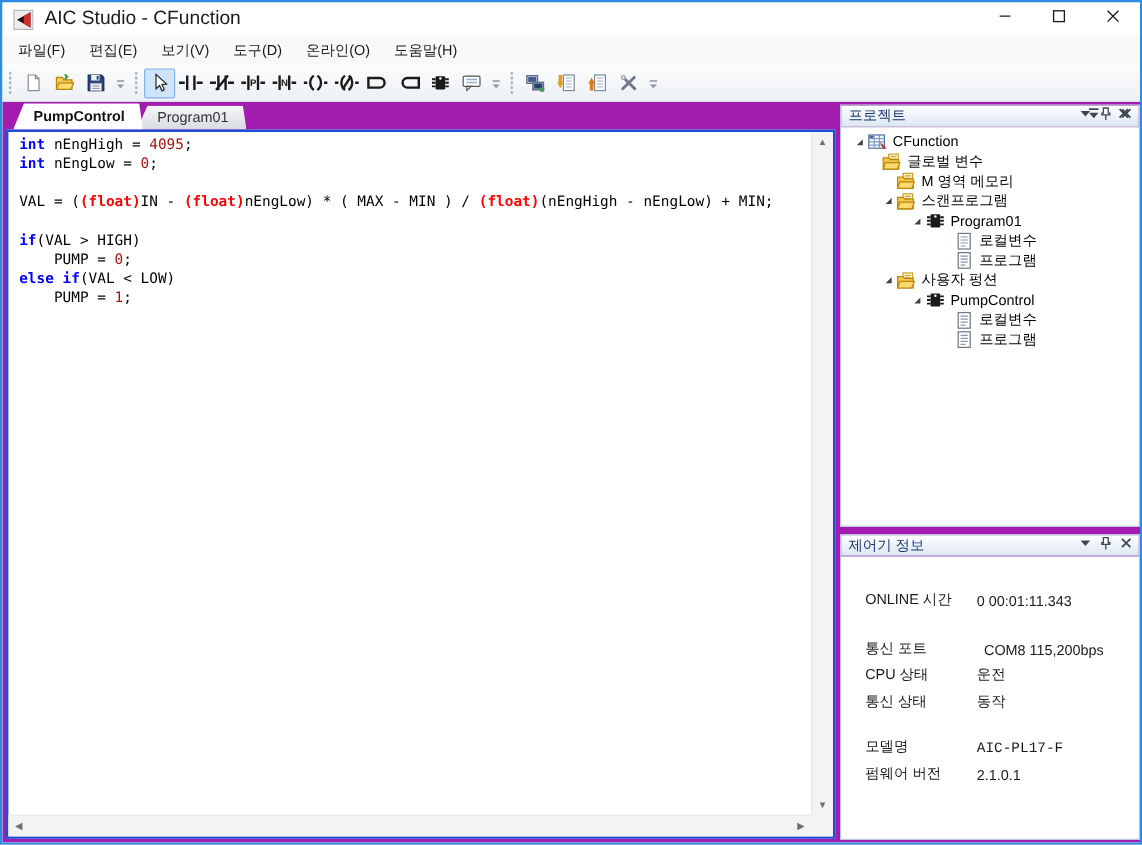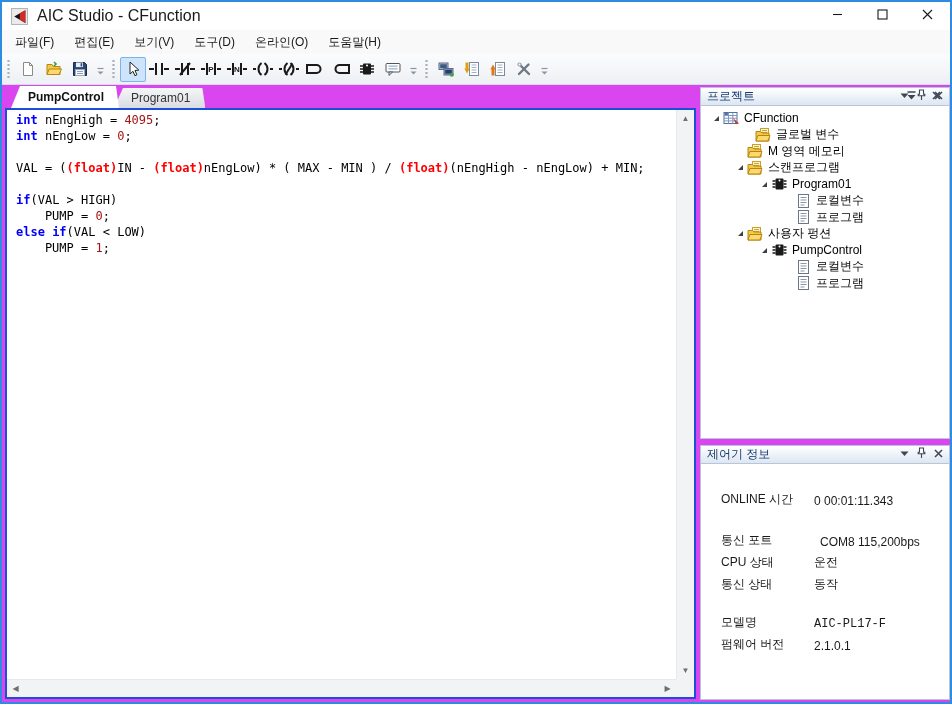--- a/index.html
+++ b/index.html
@@ -24,21 +24,21 @@
   .tb-group{display:flex;align-items:center;height:28px;padding:0 4px 0 2px;}
   .grip{width:5px;height:20px;margin-right:4px;
         background-image:radial-gradient(circle,#a6b0bd 1px,transparent 1.3px);
         background-size:5px 4px;background-position:center top;background-repeat:repeat-y;}
   .tb-btn{width:26px;height:25px;display:flex;align-items:center;justify-content:center;
           border:1px solid transparent;border-radius:2px;}
   .tb-btn.active{background:#cde4fb;border-color:#7fb2e8;}
   .tb-btn svg{display:block;}
   .tb-overflow{align-self:flex-end;margin:0 0 2px 3px;}
   
-  .main{position:absolute;top:83px;left:0;right:0;bottom:0;background:#d946ef;}
+  .main{position:absolute;top:83px;left:0;right:0;bottom:0;background:#a21caf;}
   .tabs-row{position:absolute;left:2px;top:1px;width:694px;height:22px;
             display:flex;align-items:flex-end;padding-left:7px;}
   .tab{height:20px;line-height:20px;padding:0 15px 0 17px;font-size:12px;color:#333;
        background:linear-gradient(#f5f6f8,#d9dce1);
        clip-path:polygon(9px 0,calc(100% - 3px) 0,100% 100%,0 100%);
        margin-right:-5px;white-space:nowrap;}
   .tab.active{background:#fff;font-weight:bold;color:#111;z-index:2;height:22px;line-height:22px;}
   .doc-controls{position:absolute;right:7px;top:4px;display:flex;gap:11px;z-index:3;}
   .doc-btn{width:14px;height:14px;display:flex;align-items:center;justify-content:center;}
   
@@ -53,21 +53,21 @@
            justify-content:space-between;align-items:center;}
   .hscroll{position:absolute;left:0;bottom:0;right:18px;height:18px;background:#f2f3f5;
            border-top:1px solid #e7e9ec;display:flex;justify-content:space-between;align-items:center;}
   .scroll-arrow{font-size:8px;color:#6f6f6f;width:17px;height:17px;
                 display:flex;align-items:center;justify-content:center;}
   .scroll-corner{position:absolute;right:0;bottom:0;width:18px;height:18px;background:#f2f3f5;}
   
   .side-panel{position:absolute;left:698px;width:250px;}
   #project-panel{top:2px;height:352px;}
   #controller-panel{top:360px;bottom:2px;border-radius:20px;}
-  .panel-header{height:19px;display:flex;align-items:center;padding:0 2px 0 6px;
+  .panel-header{height:19px;display:flex;align-items:flex-start;padding:0 2px 0 6px;
                 background:linear-gradient(#ffffff,#dde6f2);border:1px solid #b9c6d8;
                 font-size:12px;color:#16386e;}
   .panel-title{flex:1;}
   .panel-btn{width:17px;height:16px;display:flex;align-items:center;justify-content:center;}
   .panel-content{position:absolute;left:0;right:0;top:19px;bottom:0;background:#fff;
                  border:1px solid #b9c6d8;border-top:none;overflow:hidden;}
   
   .tree{padding-top:4px;font-size:12px;}
   .tree-row{height:16.5px;display:flex;align-items:center;}
   .expander{width:14px;flex:0 0 auto;display:flex;justify-content:center;align-items:center;}
@@ -386,21 +386,21 @@
               <span class="tree-icon">
                 <svg width="17" height="16" viewBox="0 0 17 16">
                   <rect x="1" y="2.5" width="13" height="11" fill="#fff" stroke="#4f6fa0"></rect>
                   <path d="M1 5.5h13M1 8.2h13M1 10.9h13M5.5 2.5v11M9.8 2.5v11" stroke="#7d98c2"></path>
                   <rect x="1.6" y="3.1" width="3.3" height="1.8" fill="#3f5f96"></rect>
                   <path d="M10 8l6 5.5-3 .8z" fill="#c23a33"></path>
                 </svg>
               </span>
               <span class="tree-label">CFunction</span>
             </div>
-            <div class="tree-row" style="padding-left: 40px;">
+            <div class="tree-row" style="padding-left: 20px;">
               <span class="expander"></span>
               <span class="tree-icon">
                 <svg width="17" height="16" viewBox="0 0 17 16">
                   <rect x="5.5" y="1.5" width="8" height="9" fill="#fdf4cf" stroke="#c9a227"></rect>
                   <path d="M7 3.6h5M7 5.6h5M7 7.6h5" stroke="#c9a227"></path>
                   <path d="M1 4.5h4.5L7 6h7v8H1z" fill="#f3c84f" stroke="#b8860b"></path>
                   <path d="M1 14l1.8-5.5H15L12.8 14z" fill="#fbd96e" stroke="#b8860b"></path>
                 </svg>
               </span>
               <span class="tree-label">글로벌 변수</span>

